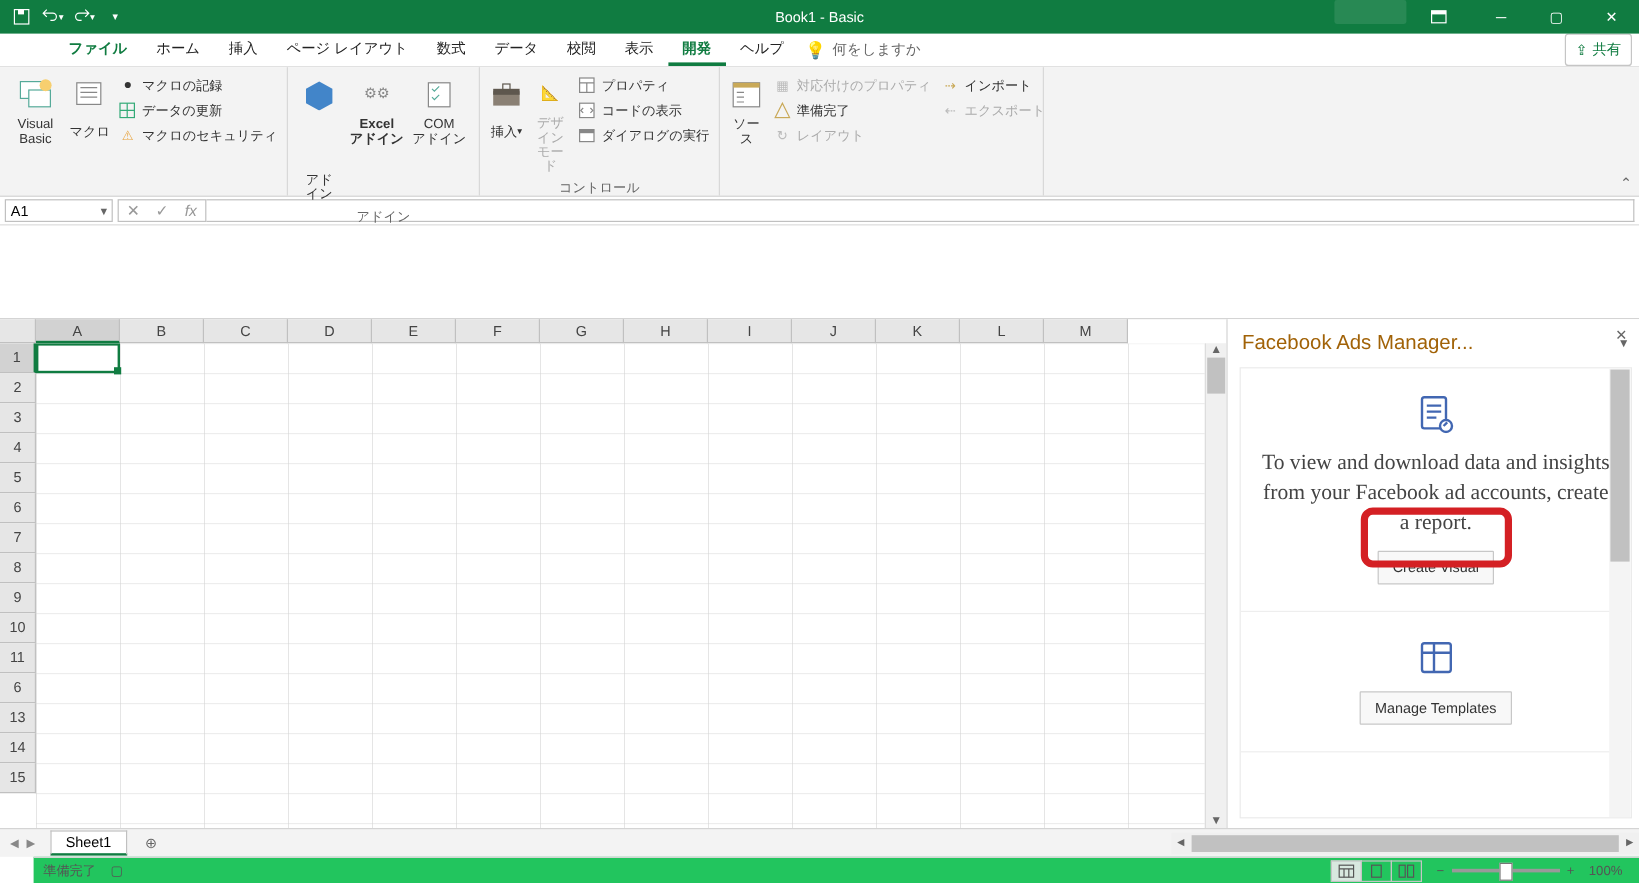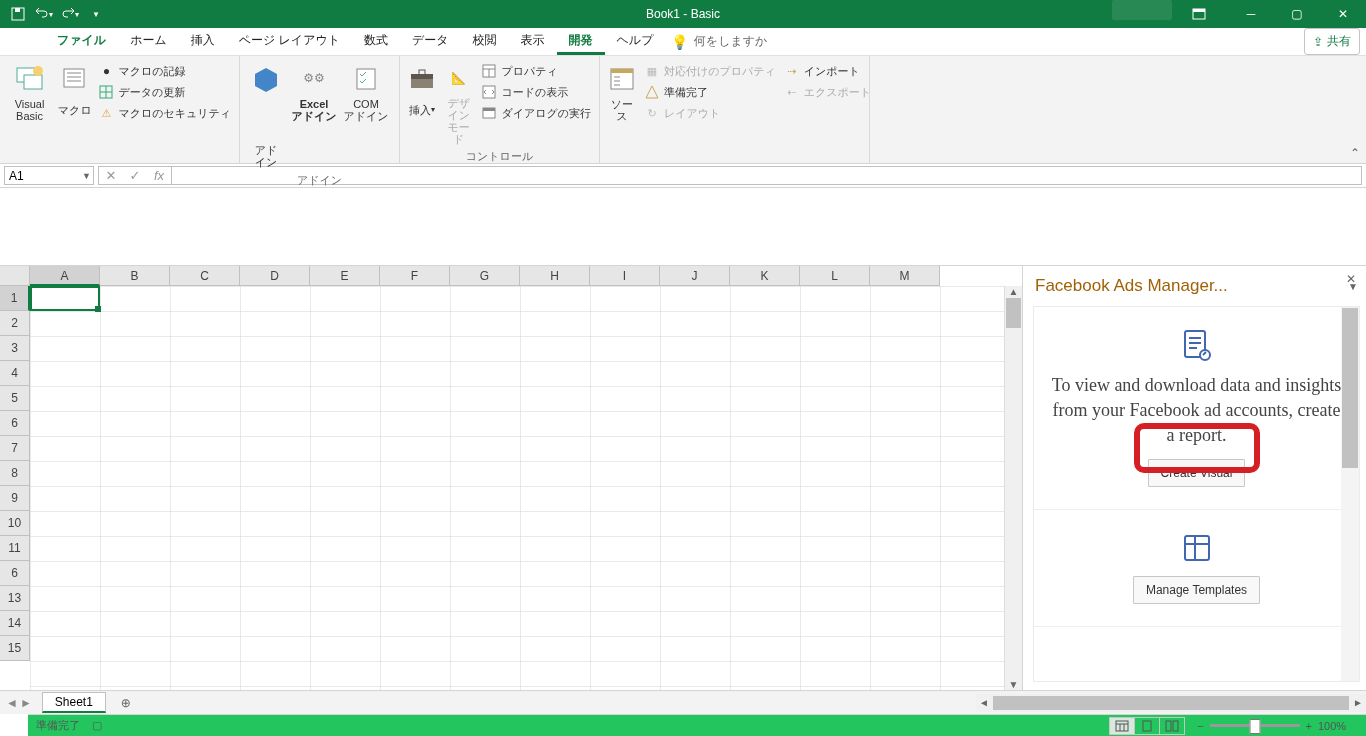--- a/index.html
+++ b/index.html
@@ -471,15 +471,15 @@
         <svg width="14" height="12">
           <rect x="1" y="1" width="5" height="10" stroke="#555" fill="none"></rect>
           <rect x="8" y="1" width="5" height="10" stroke="#555" fill="none"></rect>
         </svg>
       </div>
   </div>
   <div class="zoom">
     <span>−</span>
     <div class="slider"></div>
     <span>+</span>
-    <span style="min-width:40px;text-align:left;">100%</span>
+    <span style="min-width:40px;text-align:center;">100%</span>
   </div>
 </div>
 
 </body></html>

